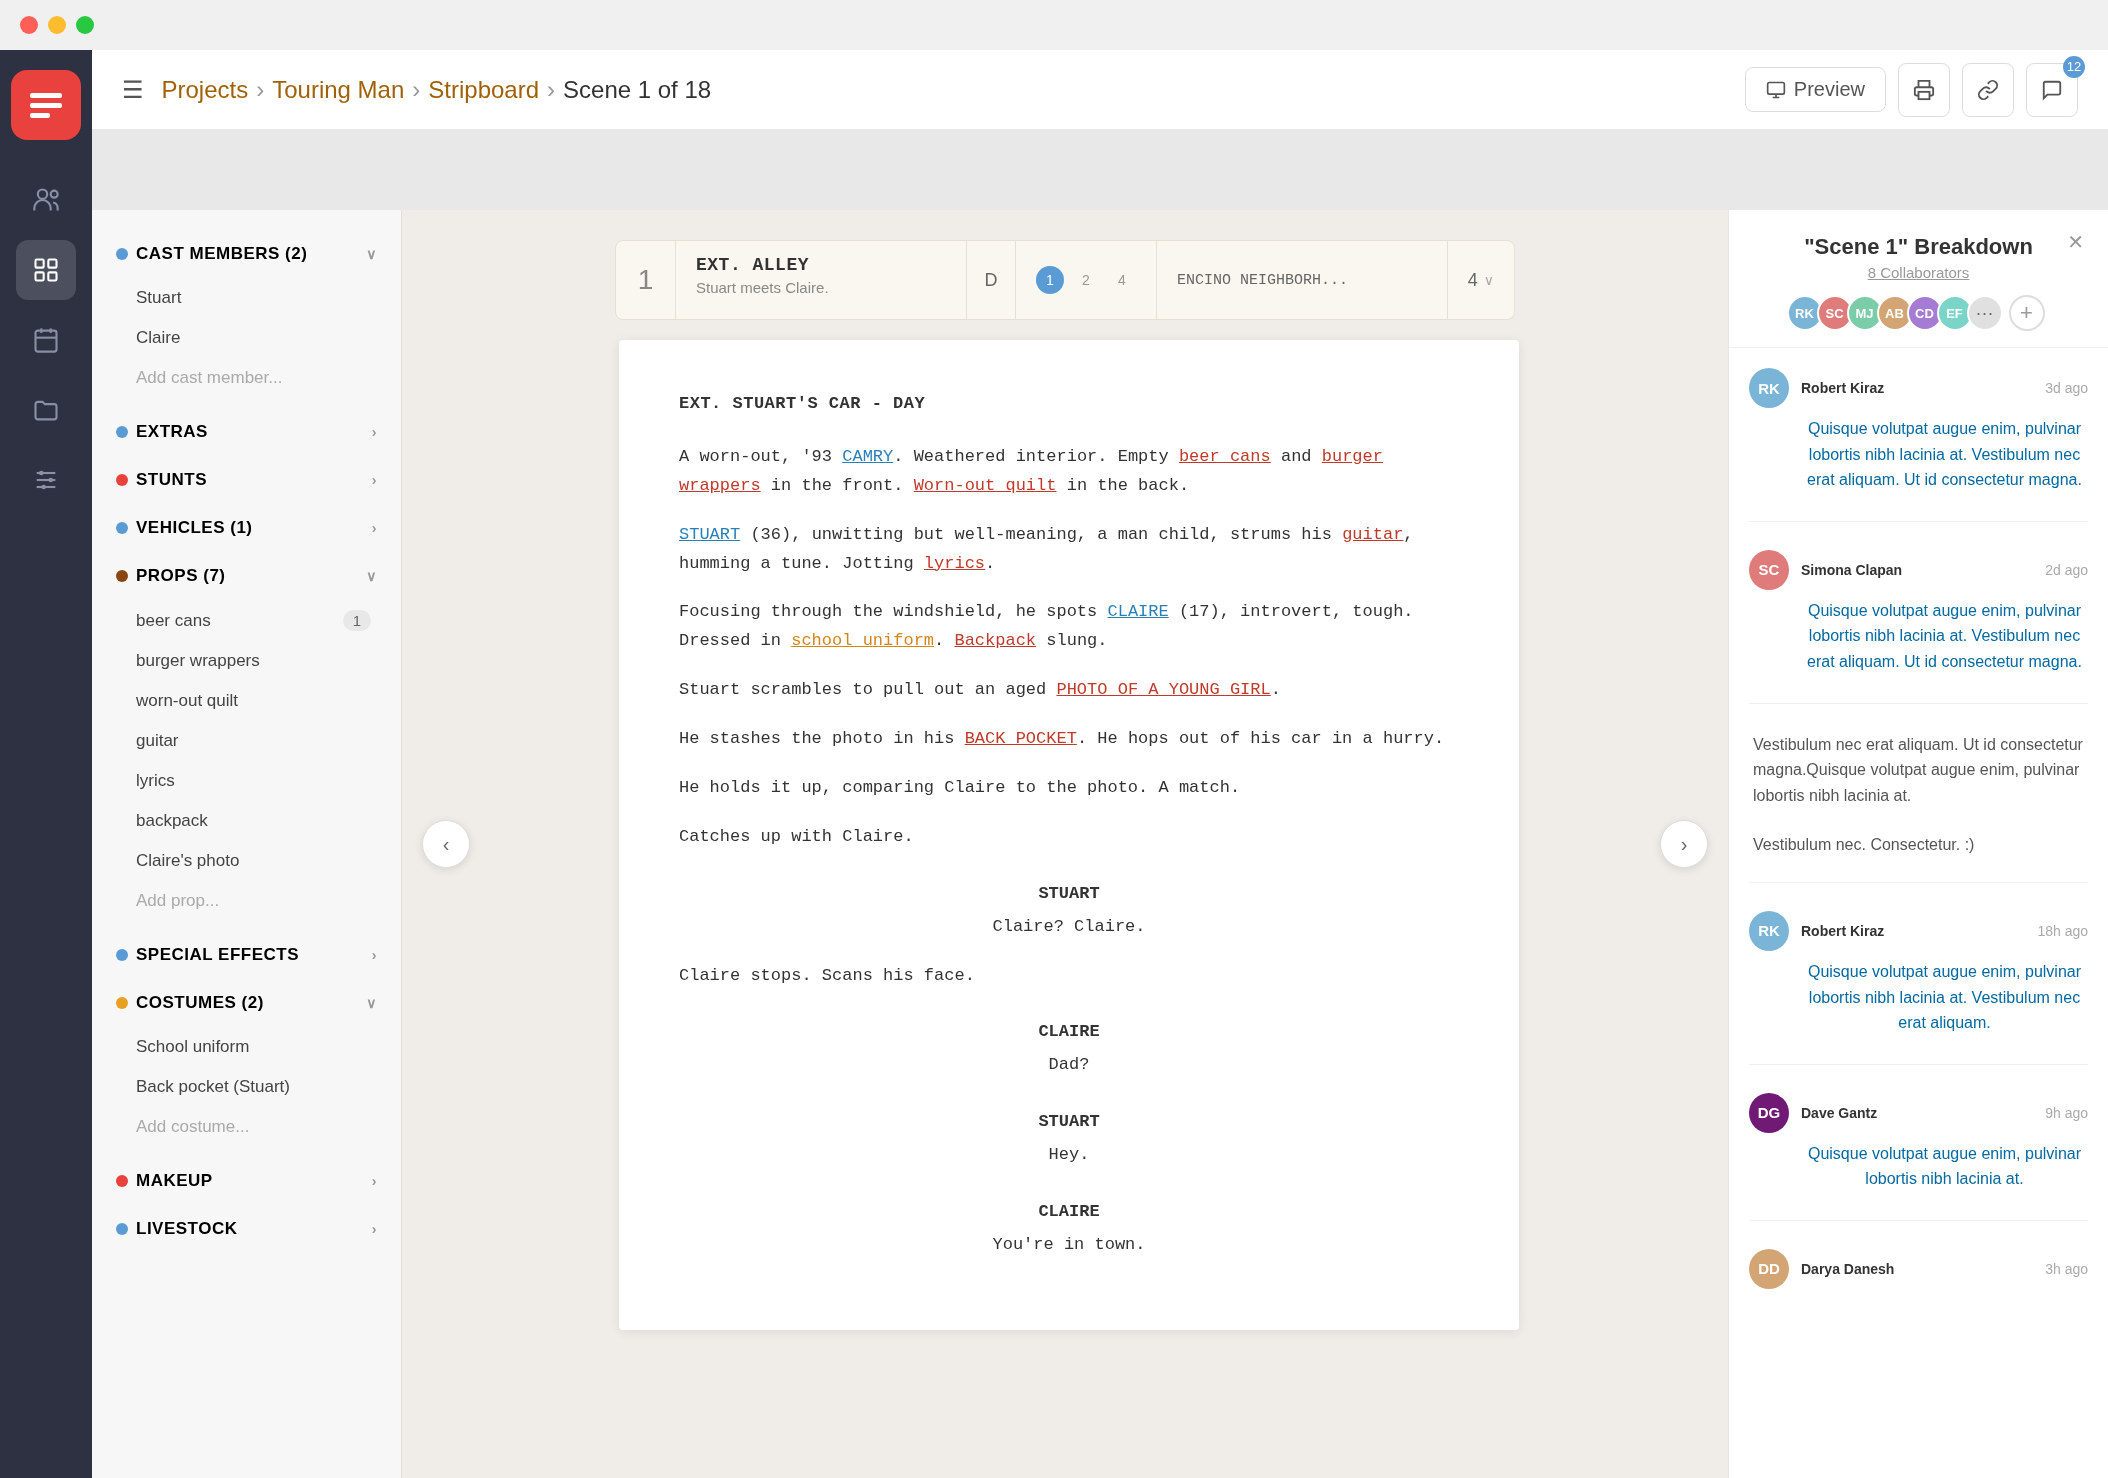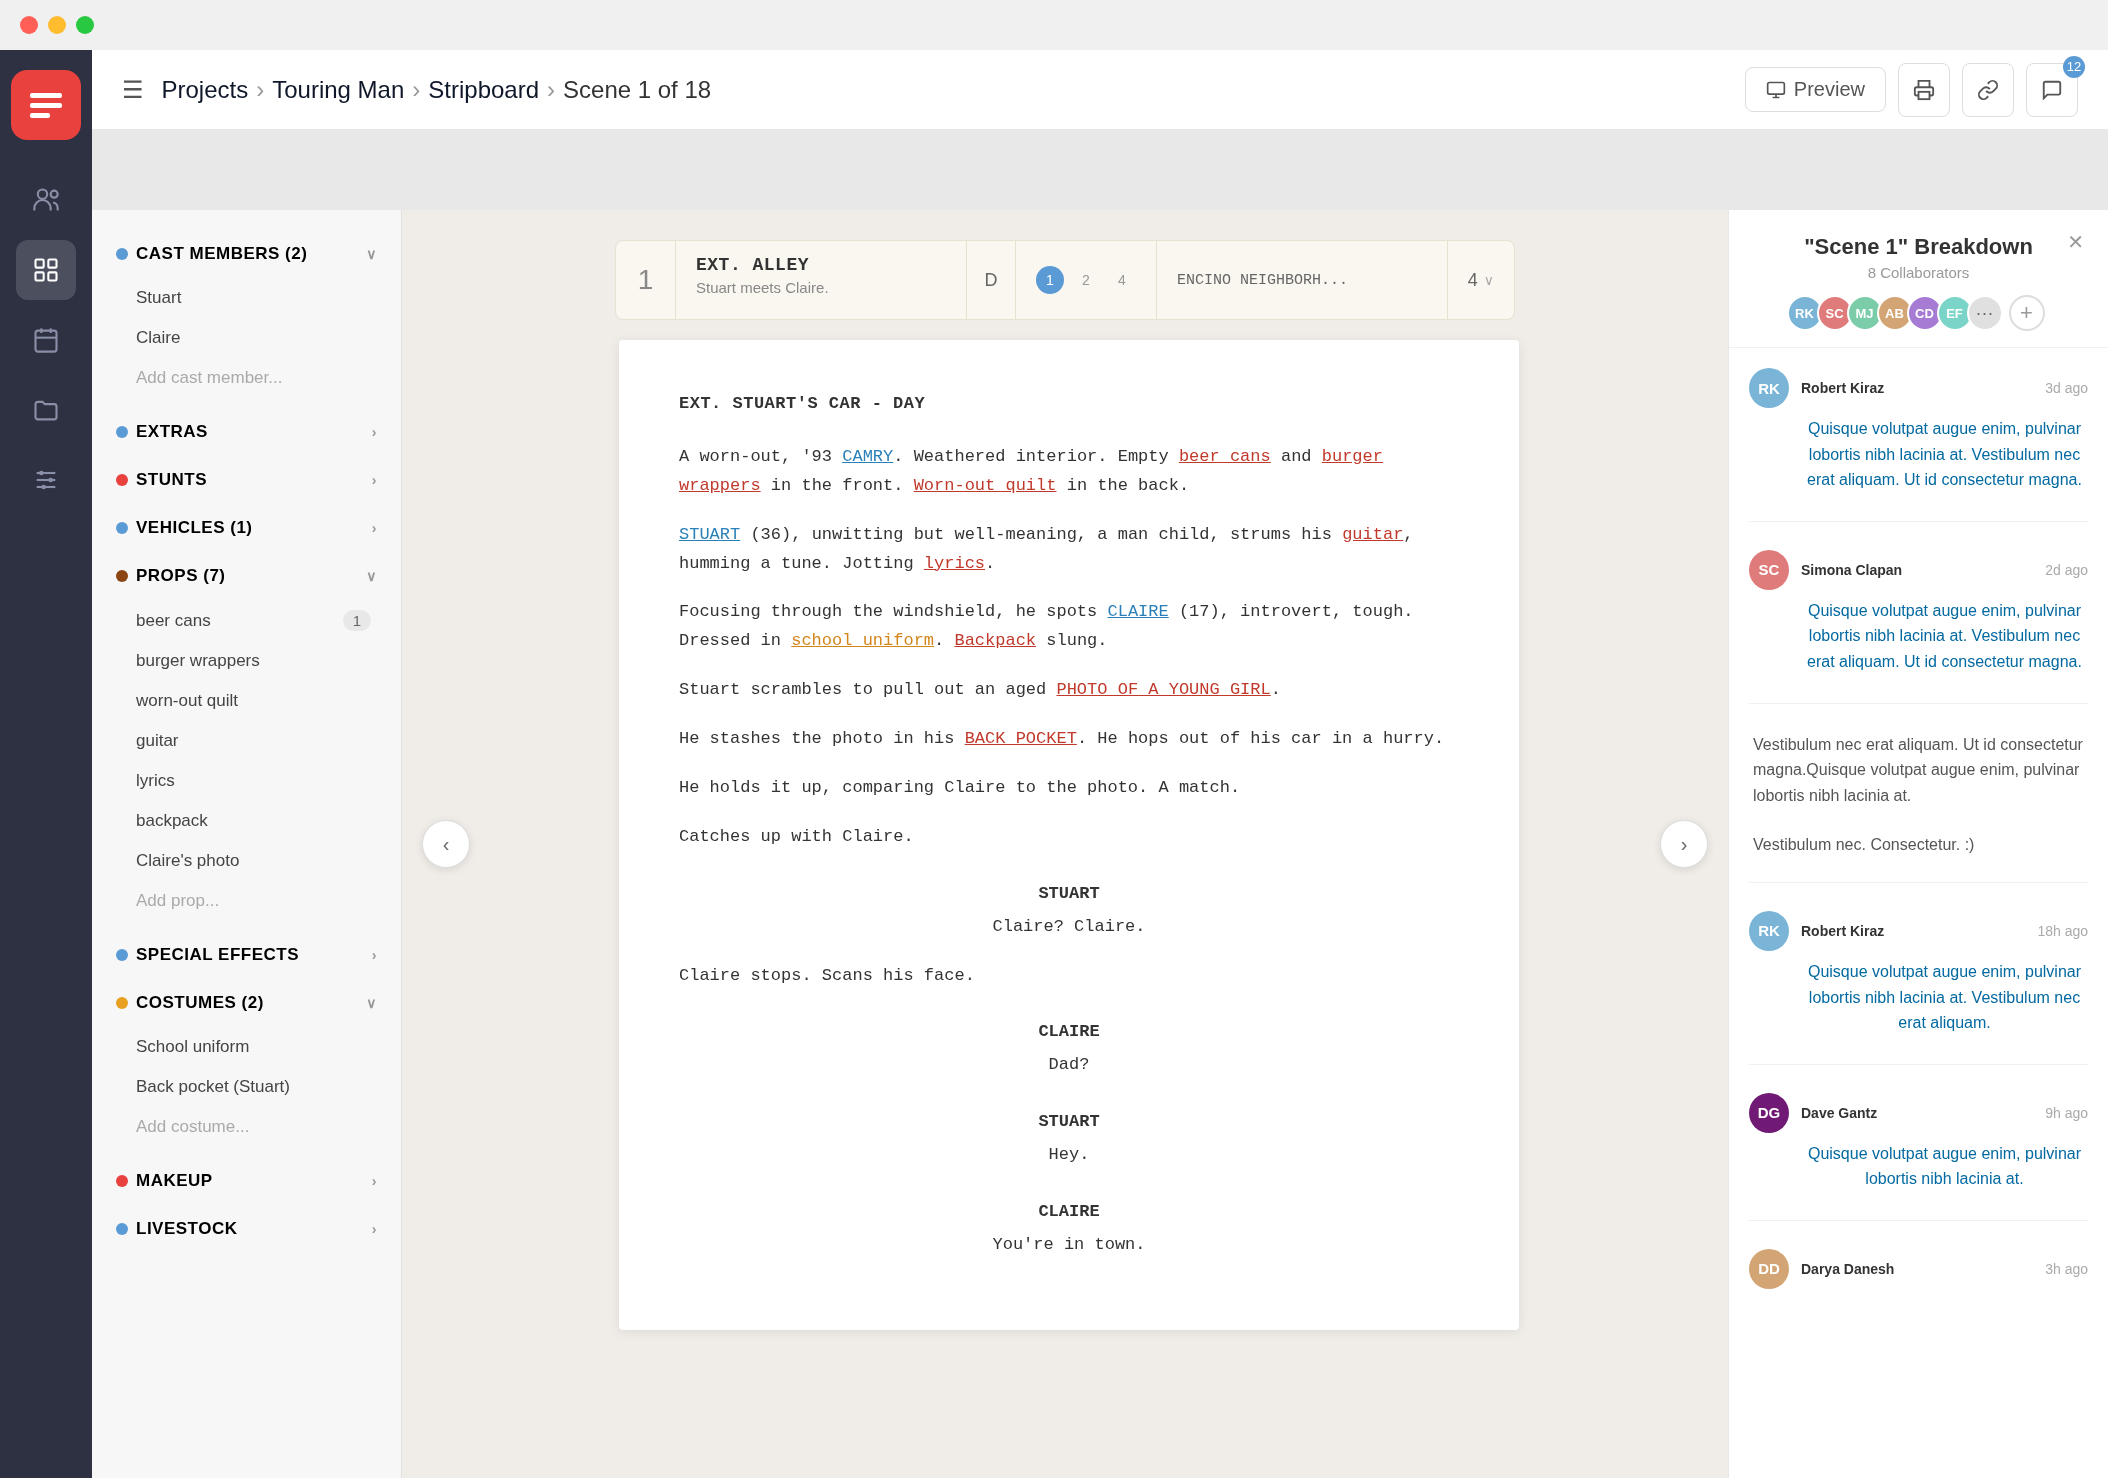--- a/index.html
+++ b/index.html
@@ -79,21 +79,21 @@
       display: flex;
       align-items: center;
       gap: 8px;
       font-size: 24px;
     }
     .breadcrumb-menu {
       color: #555;
       cursor: pointer;
       margin-right: 10px;
     }
-    .breadcrumb a { color: #0f172a; text-decoration: none; }
+    .breadcrumb a { color: #a16207; text-decoration: none; }
     .breadcrumb-sep { color: #999; }
     .breadcrumb-current { color: #333; font-weight: 400; }
     .header-actions {
       display: flex;
       gap: 12px;
       align-items: center;
     }
     .preview-btn {
       display: flex;
       align-items: center;
@@ -380,20 +380,21 @@
       font-size: 22px;
       font-weight: 600;
       color: #333;
       text-align: center;
     }
     .comments-subtitle {
       font-size: 15px;
       color: #999;
       text-align: center;
       margin-top: 4px;
+      text-decoration: underline;
     }
     .collaborators {
       display: flex;
       align-items: center;
       justify-content: center;
       margin-top: 14px;
       gap: 0;
     }
     .collab-avatar {
       width: 36px;

